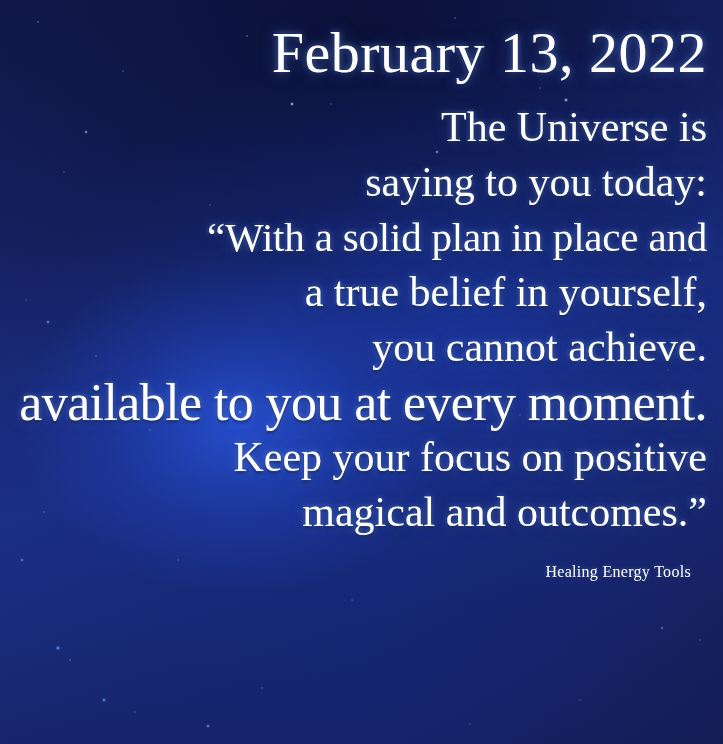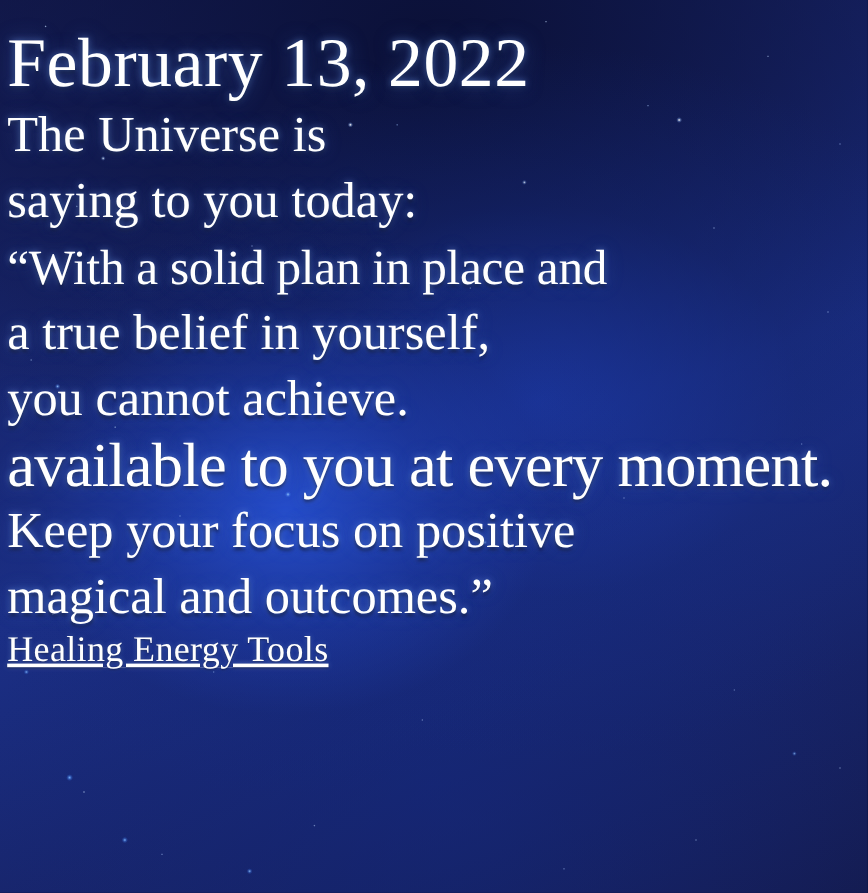--- a/index.html
+++ b/index.html
@@ -81,22 +81,22 @@
       radial-gradient(2px 2px at 662px 628px, rgba(150,198,255,0.7), rgba(80,145,255,0.22) 58%, rgba(0,0,0,0));
   }
 
   
   .content {
     position: relative;
     z-index: 3;
     width: 723px;
     height: 744px;
     box-sizing: border-box;
-    padding: 0 6px;
-    text-align: left;
+    padding: 0 16px;
+    text-align: right;
     color: #ffffff;
   }
 
   .date-title {
     margin: 0;
     padding-top: 22px;
     font-size: 58px;
     line-height: 1.08;
     font-weight: 400;
     letter-spacing: 0.5px;
@@ -117,35 +117,34 @@
     display: block;
     font-size: 42px;
     line-height: 55px;
     white-space: nowrap;
     text-shadow:
       0 0 5px rgba(130,175,255,0.5),
       0 2px 3px rgba(5,10,40,0.8),
       0 0 16px rgba(95,145,240,0.3);
   }
   
-  .quote-block { margin-top: 1px; }
+  .quote-block { margin-top: 15px; }
 
   .quote-line.wide   { font-size: 41px; letter-spacing: -0.2px; }
   .quote-line.widest { font-size: 52px; letter-spacing: -0.6px; }
 
   .attribution {
-    margin: 0;
+    margin: 16px;
     padding-top: 2px;
-    font-size: 30px;
+    font-size: 16px;
     line-height: 28px;
     letter-spacing: 0.3px;
     text-shadow:
       0 0 4px rgba(130,175,255,0.45),
       0 1px 2px rgba(5,10,40,0.8);
-    text-decoration: underline;
   }
 </style>
 </head>
 <body>
 
 <div id="poster">
 
   <div class="stars fine"></div>
   <div class="stars bright"></div>
 

